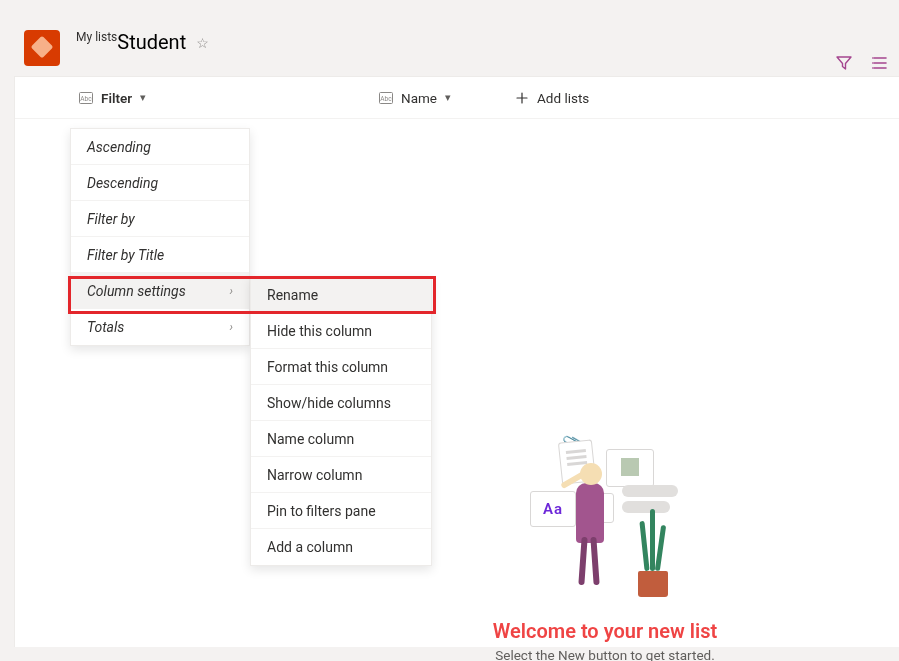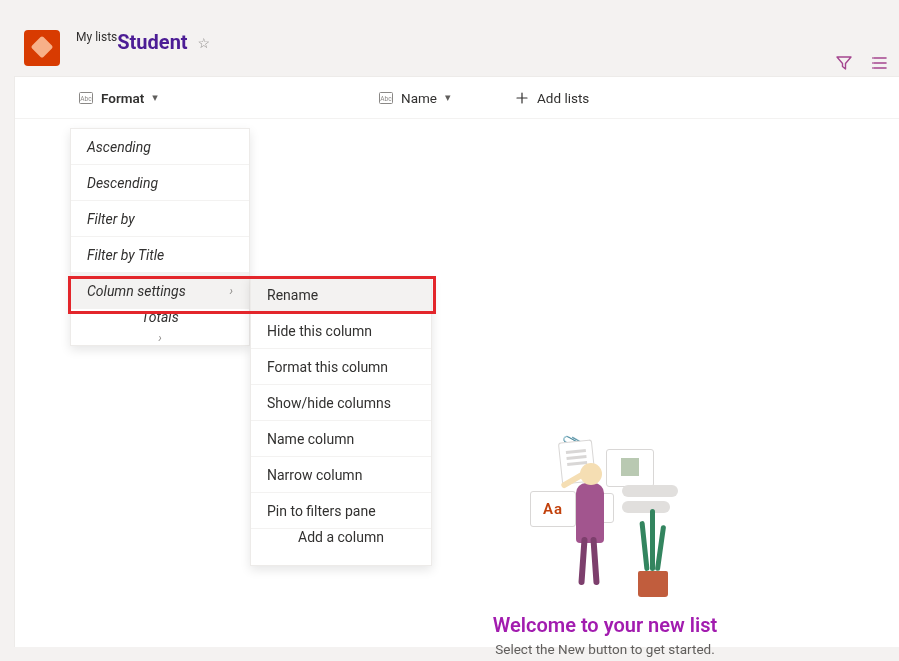--- a/index.html
+++ b/index.html
@@ -6,65 +6,65 @@
   html,body { width:899px; height:661px; background:#f4f2f1; overflow:hidden; }
 
   .page { position:relative; width:100%; height:100%; }
 
   .header { padding: 30px 18px 10px 24px; display:flex; align-items:flex-start; position:relative; }
   .header .app-icon { width:36px; height:36px; background:#d83b01; border-radius:4px; position:relative; margin-right:16px; flex:0 0 auto; }
   .header .app-icon::before { content:""; position:absolute; top:9px; left:10px; width:16px; height:16px; background:#f7b089; transform:rotate(45deg); border-radius:2px; }
   .header .titles { display:flex; flex-direction:row; }
   .header .breadcrumb { font-size:12px; color:#323130; line-height:14px; margin-bottom:2px; }
   .header .title-row { display:flex; align-items:center; }
-  .header .list-title { font-size:20px; font-weight:700; color:#4c1d95; }
+  .header .list-title { font-size:20px; font-weight:400; color:#000000; }
   .header .star { margin-left:10px; color:#8a8886; font-size:14px; position:relative; top:1px; }
 
   .top-right { position:absolute; right:10px; top:54px; display:flex; gap:18px; align-items:center; }
   .top-right .ic { width:18px; height:18px; display:flex; align-items:center; justify-content:center; }
 
   .content-card { background:#ffffff; margin:0 0 0 14px; border-top:1px solid #edebe9; border-left:1px solid #edebe9; height: calc(100% - 90px); position:relative; }
 
   .column-row { display:flex; align-items:center; height:42px; border-bottom:1px solid #f3f2f1; padding-left:64px; }
   .col-header { display:flex; align-items:center; gap:8px; font-size:13.5px; color:#323130; }
   .col-header.title { width:300px; }
   .col-header.name  { width:136px; }
   .col-header.add   { color:#323130; }
   .col-icon { display:inline-flex; align-items:center; justify-content:center; width:14px; height:14px; }
   .chev { font-size:11px; color:#605e5c; }
 
   
   .menu { position:absolute; background:#fff; border:1px solid #edebe9; box-shadow:0 4px 10px rgba(0,0,0,.10); font-size:14px; color:#323130; }
   .menu .item { height:36px; display:flex; align-items:center; padding:0 16px; border-bottom:1px solid #f3f2f1; justify-content:space-between; width:100%; cursor:pointer; }
-  .menu .item:last-child { border-bottom:none;flex-direction:column; }
+  .menu .item:last-child { border-bottom:none; }
   .menu .item.hovered { background:#f3f2f1; }
   .menu .chevron-right { font-size:12px; color:#8a8886; }
 
   .menu.primary { top:128px; left:70px; width:180px;font-style:italic; }
   .menu.secondary { top:276px; left:250px; width:182px; }
 
   
   .highlight-rect { position:absolute; top:276px; left:68px; width:368px; height:38px; border:3px solid #e3262b; pointer-events:none; z-index:50; }
 
   
   .empty-state { position:absolute; left:440px; top:360px; width:300px; display:flex; flex-direction:column; align-items:center; }
   .empty-state .illus { width:190px; height:170px; position:relative; margin-bottom:6px; }
-  .empty-state h2 { font-size:20px; font-weight:600; color:#a21caf; }
+  .empty-state h2 { font-size:20px; font-weight:600; color:#ef4444; margin-top:6px; }
   .empty-state p { font-size:13.5px; color:#605e5c; margin-top:4px; }
 
   
   svg { display:block; }
 
   
   .illus .card { position:absolute; border:1px solid #d9d7d6; background:#fff; border-radius:3px; }
   .illus .card.doc { width:34px; height:42px; top:4px; left:50px; transform:rotate(-6deg); }
   .illus .card.doc::before { content:""; position:absolute; top:8px; left:6px; width:20px; height:3px; background:#d9d7d6; box-shadow:0 6px 0 #d9d7d6, 0 12px 0 #d9d7d6; }
   .illus .card.img1 { width:48px; height:38px; top:12px; left:96px; }
   .illus .card.img1::before { content:""; position:absolute; top:8px; left:14px; width:18px; height:18px; background:#b9c9b2; }
-  .illus .card.aa { width:46px; height:36px; top:54px; left:20px; display:flex; align-items:center; justify-content:center; color:#c2410c; font-size:15px; font-weight:600; letter-spacing:1px; }
+  .illus .card.aa { width:46px; height:36px; top:54px; left:20px; display:flex; align-items:center; justify-content:center; color:#6d28d9; font-size:15px; font-weight:600; letter-spacing:1px; }
   .illus .card.img2 { width:34px; height:30px; top:56px; left:70px; }
   .illus .chip { position:absolute; width:56px; height:12px; border-radius:6px; background:#e1dfdd; left:112px; }
   .illus .chip.c1 { top:48px; }
   .illus .chip.c2 { top:64px; width:48px; }
   .illus .person-head { position:absolute; width:22px; height:22px; border-radius:50%; background:#f5deb3; top:26px; left:70px; }
   .illus .person-body { position:absolute; width:28px; height:60px; background:#a2558e; top:46px; left:66px; border-radius:10px 10px 4px 4px; }
   .illus .person-arm { position:absolute; width:26px; height:6px; background:#f5deb3; top:40px; left:50px; transform:rotate(-30deg); border-radius:3px; }
   .illus .person-leg { position:absolute; width:6px; height:48px; background:#7d3f6d; top:100px; border-radius:3px; }
   .illus .person-leg.l1 { left:70px; transform:rotate(4deg); }
   .illus .person-leg.l2 { left:82px; transform:rotate(-4deg); }
@@ -109,21 +109,21 @@
 
   <div class="content-card">
     <div class="column-row">
       <div class="col-header title">
         <span class="col-icon">
           <svg width="14" height="12" viewBox="0 0 14 12">
               <rect x="0.5" y="0.5" width="13" height="11" rx="1" fill="none" stroke="#8a8886"></rect>
               <text x="7" y="8.5" font-size="6.5" text-anchor="middle" fill="#8a8886" font-family="Segoe UI">Abc</text>
             </svg>
         </span>
-        <span style="font-weight:600">Format</span>
+        <span style="font-weight:600">Filter</span>
         <span class="chev">▾</span>
       </div>
 
       <div class="col-header name">
         <span class="col-icon">
           <svg width="14" height="12" viewBox="0 0 14 12">
               <rect x="0.5" y="0.5" width="13" height="11" rx="1" fill="none" stroke="#8a8886"></rect>
               <text x="7" y="8.5" font-size="6.5" text-anchor="middle" fill="#8a8886" font-family="Segoe UI">Abc</text>
             </svg>
         </span>

